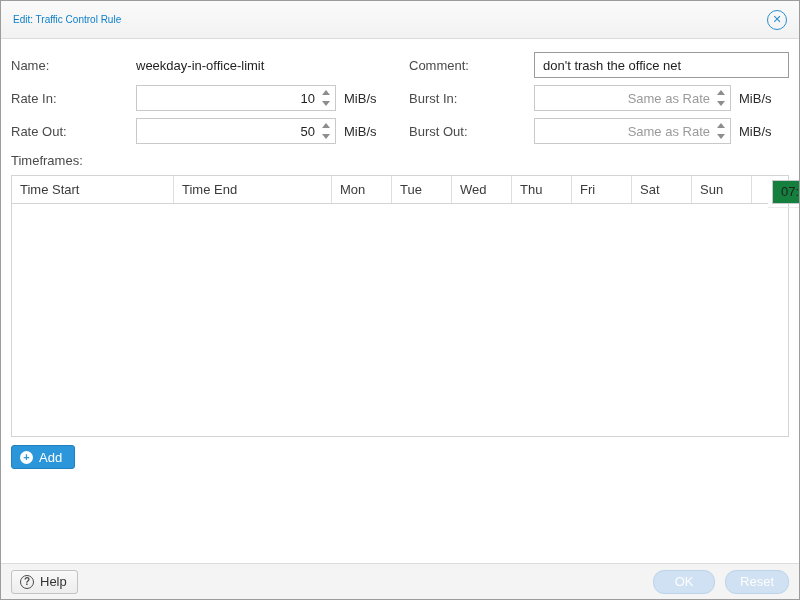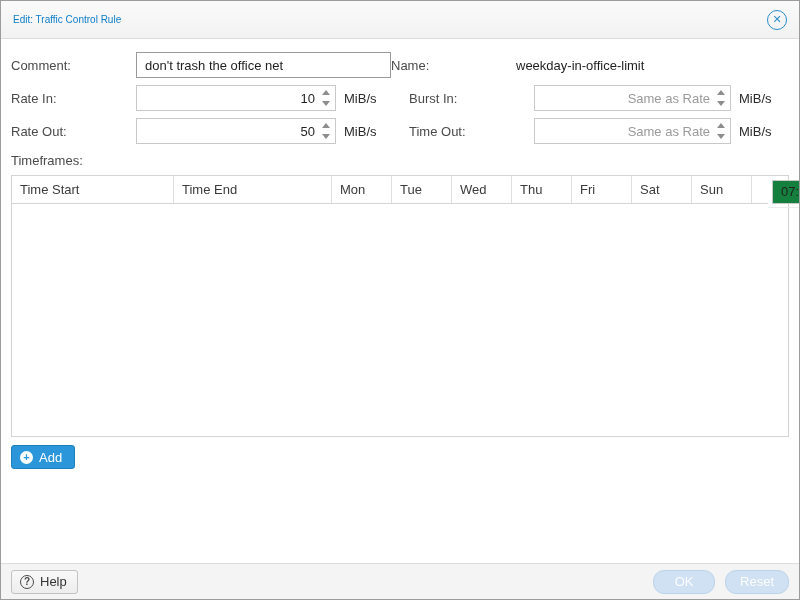--- a/index.html
+++ b/index.html
@@ -164,27 +164,27 @@
 
   <div class="titlebar">
     <span class="title">Edit: Traffic Control Rule</span>
     <span class="close-btn">✕</span>
   </div>
 
   <div class="body">
 
     
     <div class="frow">
+      <div class="fcol left">
+        <span class="flabel">Name:</span>
+        <span class="static-value">weekday-in-office-limit</span>
+      </div>
       <div class="fcol right">
         <span class="flabel">Comment:</span>
         <input class="text-input" type="text" value="don't trash the office net" style="">
-      </div>
-      <div class="fcol left">
-        <span class="flabel">Name:</span>
-        <span class="static-value">weekday-in-office-limit</span>
       </div>
     </div>
 
     
     <div class="frow">
       <div class="fcol left">
         <span class="flabel">Rate In:</span>
         <div class="spinfield w200">
           <input type="text" value="10" style="">
           <span class="spin">
@@ -226,21 +226,21 @@
                 <i class="tri-up"></i>
               </span>
             <span class="spin-btn">
                 <i class="tri-down"></i>
               </span>
           </span>
         </div>
         <span class="unit">MiB/s</span>
       </div>
       <div class="fcol right">
-        <span class="flabel">Time Out:</span>
+        <span class="flabel">Burst Out:</span>
         <div class="spinfield w197">
           <input type="text" placeholder="Same as Rate" style="">
           <span class="spin">
             <span class="spin-btn">
                 <i class="tri-up"></i>
               </span>
             <span class="spin-btn">
                 <i class="tri-down"></i>
               </span>
           </span>

